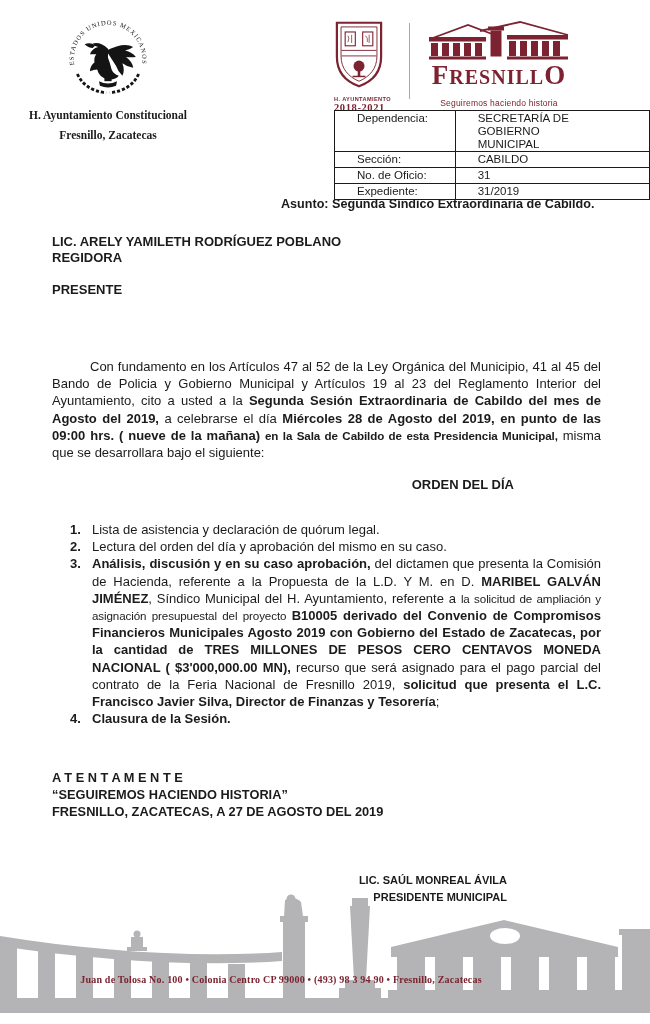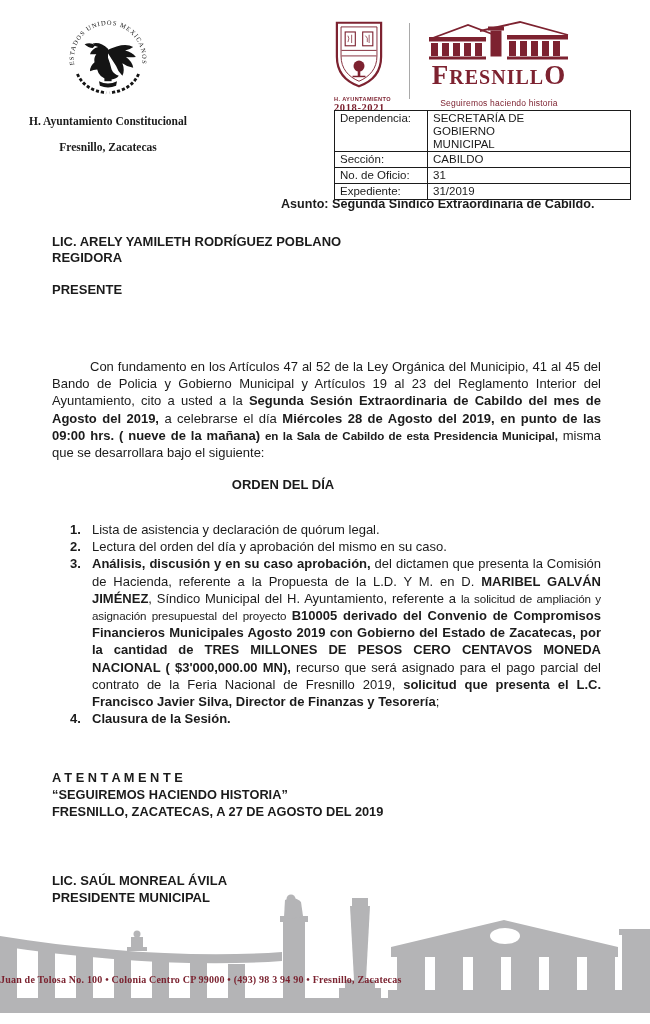--- a/index.html
+++ b/index.html
@@ -2,66 +2,66 @@
 <html><head>
 <meta charset="utf-8">
 <style>
   html,body{margin:0;padding:0;background:#e8e8e8}
   .page{position:relative;width:650px;height:1024px;background:#ffffff;margin:0 auto;
         font-family:"Liberation Sans",sans-serif;color:#1b1b1b;overflow:hidden}
 
   
   .seal-block{position:absolute;left:20px;top:12px;width:176px;text-align:center}
   .seal-block svg{display:block;margin:6px auto 0}
-  .seal-caption{font-family:"Liberation Serif",serif;font-weight:bold;font-size:11.5px;line-height:13.5px;margin-top:12px}
+  .seal-caption{font-family:"Liberation Serif",serif;font-weight:bold;font-size:11.5px;line-height:13.5px;margin-top:6px}
 
   
   .gov-logos{position:absolute;left:334px;top:20px;display:flex;align-items:flex-start}
   .shield-wrap{width:64px;text-align:left;color:#7d2230}
   .shield-cap1{font-size:5.6px;letter-spacing:.4px;margin-top:2px;font-weight:bold}
   .shield-cap2{font-family:"Liberation Serif",serif;font-size:10.5px;font-weight:bold;letter-spacing:.6px}
   .logo-divider{width:0;border-left:1.5px solid #a9a9a9;height:76px;margin:3px 13px 0 11px}
   .brand-wrap{text-align:center;color:#7d2230;width:152px}
   .brand-name{font-family:"Liberation Serif",serif;font-weight:bold;letter-spacing:1px;line-height:23px;white-space:nowrap}
   .brand-big{font-size:27px}
   .brand-midtxt{font-size:20px}
   .brand-tagline{font-size:8.5px;margin-top:8px;letter-spacing:.2px}
 
   
   .ref-table{position:absolute;left:334px;top:110px;border-collapse:collapse;font-size:11.5px}
-  .ref-table td{border:1.6px solid #1b1b1b;padding:1px 5px;vertical-align:top;line-height:12.8px}
+  .ref-table td{border:1.6px solid #1b1b1b;padding:1px 22px;vertical-align:top;line-height:12.8px}
   .ref-table td.lbl{width:82px}
   .ref-table td.val{width:192px}
   .val-narrow{display:block;width:118px}
 
   .asunto{position:absolute;left:281px;top:197px;font-weight:bold;font-size:12.6px}
 
   .recipient{position:absolute;left:52px;top:234px;font-weight:bold;font-size:13px;line-height:15.5px}
   .salutation{margin-top:17px}
 
   .body-par{position:absolute;left:52px;top:358px;width:549px;font-size:13px;line-height:17.2px;
             text-align:justify;text-indent:38px}
 
-  .orden-heading{position:absolute;left:52px;top:477px;width:462px;text-align:center;font-weight:bold;font-size:13px}
+  .orden-heading{position:absolute;left:52px;top:477px;width:462px;text-align:right;font-weight:bold;font-size:13px}
 
   .orden-list{position:absolute;left:70px;top:521px;width:531px;font-size:13px;line-height:17.2px}
   .orden-item{display:flex}
   .orden-item .num{width:22px;font-weight:bold;flex:none}
   .orden-item .itxt{flex:1;text-align:justify}
 
   .b{font-weight:bold}
   .sm{font-size:11.6px;letter-spacing:-.1px}
 
   .closing{position:absolute;left:52px;top:769px;width:455px;text-align:left;font-weight:bold;
            font-size:12.8px;line-height:17px}
-  .signature{position:absolute;left:52px;top:872px;width:455px;text-align:left;font-weight:bold;
-             font-size:13px;line-height:17px}
+  .signature{position:absolute;left:52px;top:872px;width:455px;text-align:right;font-weight:bold;
+             font-size:11px;line-height:17px}
 
   .footer-sil{position:absolute;left:0;top:890px;width:650px;height:134px}
-  .footer-address{position:absolute;left:0;top:974px;width:562px;
+  .footer-address{position:absolute;left:0;top:974px;width:562px;text-align:center;
                   font-family:"Liberation Serif",serif;font-weight:bold;font-size:10px;
                   color:#7b2330;letter-spacing:.2px}
 </style>
 </head>
 <body>
 
 <div class="page">
 
   <div class="seal-block">
     <svg viewBox="0 0 100 94" width="90" height="85">

